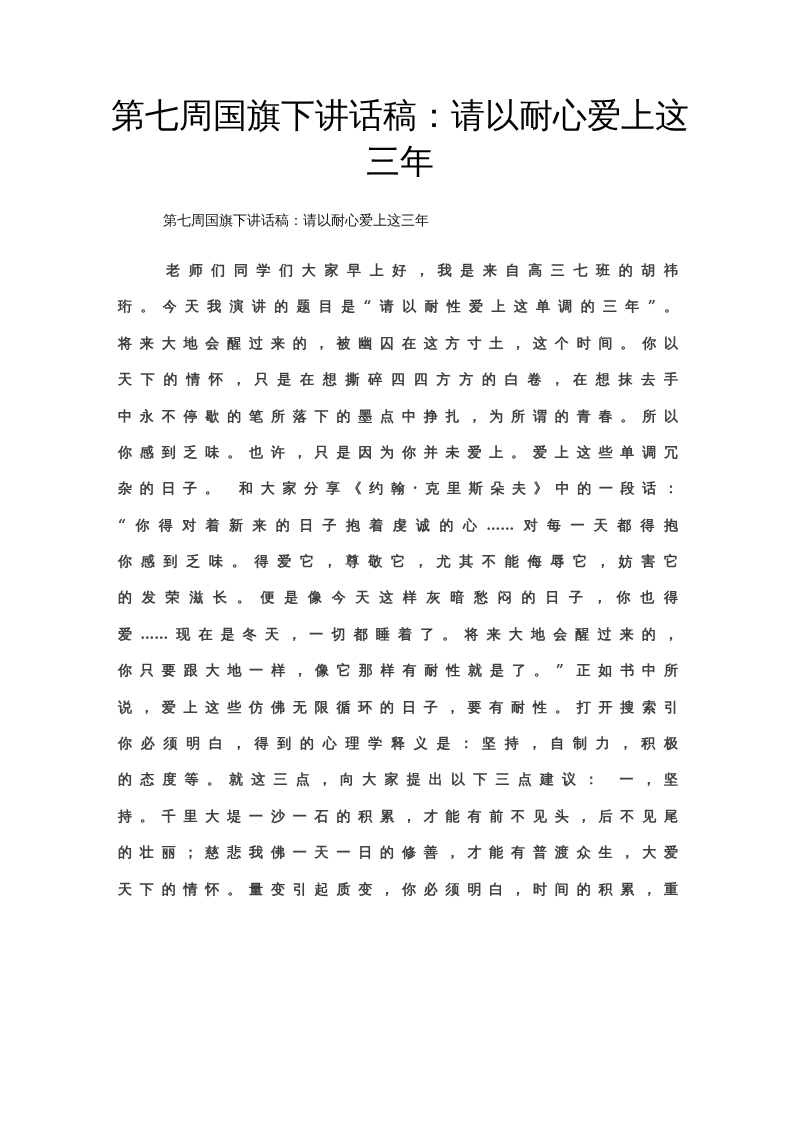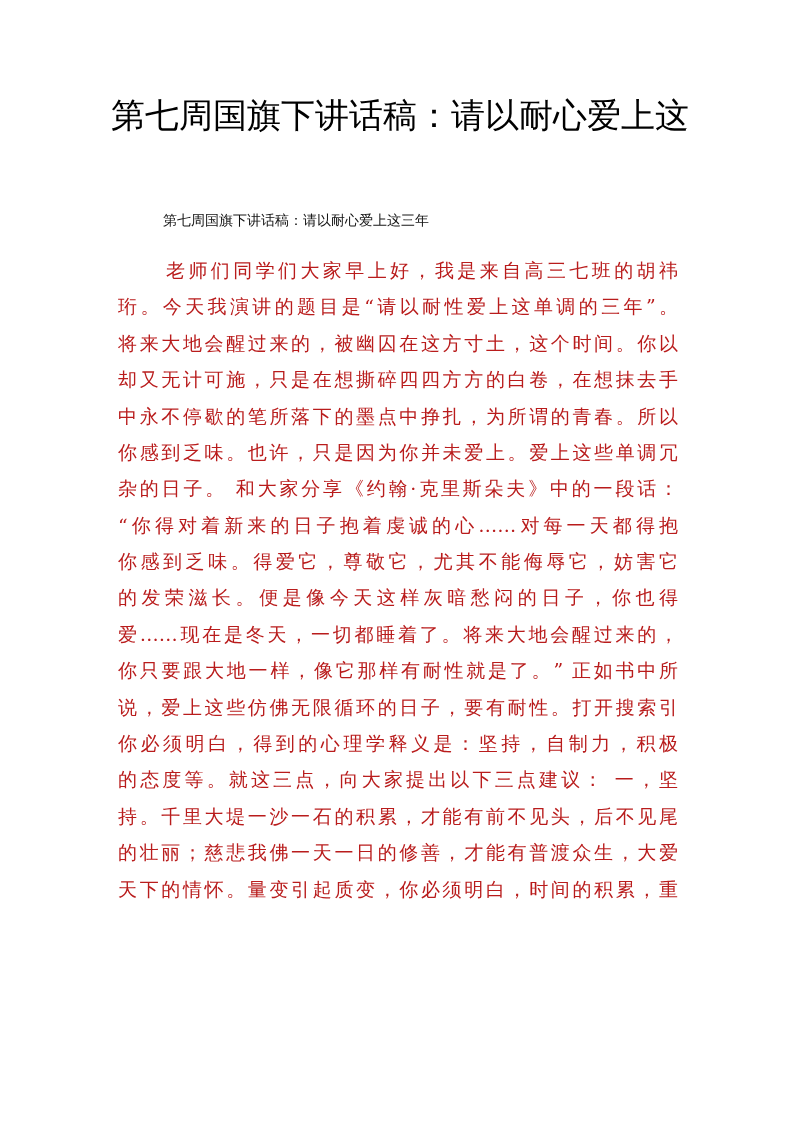--- a/index.html
+++ b/index.html
@@ -2,39 +2,40 @@
 <html><head>
 <meta charset="utf-8">
 <style>
   html, body { margin: 0; padding: 0; background: #ffffff; }
   body { width: 794px; height: 1123px; position: relative; overflow: hidden;
          font-family: "DejaVu Serif", "Liberation Serif", serif; color: #111; }
   .page { position: absolute; left: 0; top: 0; width: 794px; height: 892px; background: #fff; }
   .title { position: absolute; left: 100px; top: 92px; width: 600px; text-align: center;
            font-size: 34px; line-height: 46px; color: #000; letter-spacing: 0px; }
   .subtitle { position: absolute; left: 163px; top: 208px; font-size: 14px; line-height: 24px; color: #111; }
-  .body-line { position: absolute; left: 118px; width: 560px; font-size: 19px; line-height: 26px;
-               white-space: nowrap; color: #b91c1c; text-align: justify; text-align-last: justify; }
+  .body-line { position: absolute; left: 118px; width: 560px; font-size: 14px; line-height: 26px;
+               white-space: nowrap; color: #404040; text-align: justify; text-align-last: justify; font-weight: bold; }
   .body-line.first { left: 166px; width: 512px; }
 </style>
 </head>
 <body>
 
 <div class="page">
   <div class="title">
     <div>第七周国旗下讲话稿：请以耐心爱上这</div>
+    <div>三年</div>
   </div>
 
   <div class="subtitle">第七周国旗下讲话稿：请以耐心爱上这三年</div>
 
   <div>
     <div class="body-line first" style="top:257px">老师们同学们大家早上好，我是来自高三七班的胡祎</div>
     <div class="body-line" style="top:293px">珩。今天我演讲的题目是“请以耐性爱上这单调的三年”。</div>
     <div class="body-line" style="top:330px"> 将来大地会醒过来的，被幽囚在这方寸土，这个时间。你以</div>
-    <div class="body-line" style="top:366px">却又无计可施，只是在想撕碎四四方方的白卷，在想抹去手</div>
+    <div class="body-line" style="top:366px">天下的情怀，只是在想撕碎四四方方的白卷，在想抹去手</div>
     <div class="body-line" style="top:403px">中永不停歇的笔所落下的墨点中挣扎，为所谓的青春。所以</div>
     <div class="body-line" style="top:439px">你感到乏味。也许，只是因为你并未爱上。爱上这些单调冗</div>
     <div class="body-line" style="top:475px">杂的日子。 和大家分享《约翰·克里斯朵夫》中的一段话：</div>
     <div class="body-line" style="top:512px">“你得对着新来的日子抱着虔诚的心……对每一天都得抱</div>
     <div class="body-line" style="top:548px">你感到乏味。得爱它，尊敬它，尤其不能侮辱它，妨害它</div>
     <div class="body-line" style="top:584px">的发荣滋长。便是像今天这样灰暗愁闷的日子，你也得</div>
     <div class="body-line" style="top:621px">爱……现在是冬天，一切都睡着了。将来大地会醒过来的，</div>
     <div class="body-line" style="top:657px">你只要跟大地一样，像它那样有耐性就是了。” 正如书中所</div>
     <div class="body-line" style="top:694px">说，爱上这些仿佛无限循环的日子，要有耐性。打开搜索引</div>
     <div class="body-line" style="top:730px">你必须明白，得到的心理学释义是：坚持，自制力，积极</div>

